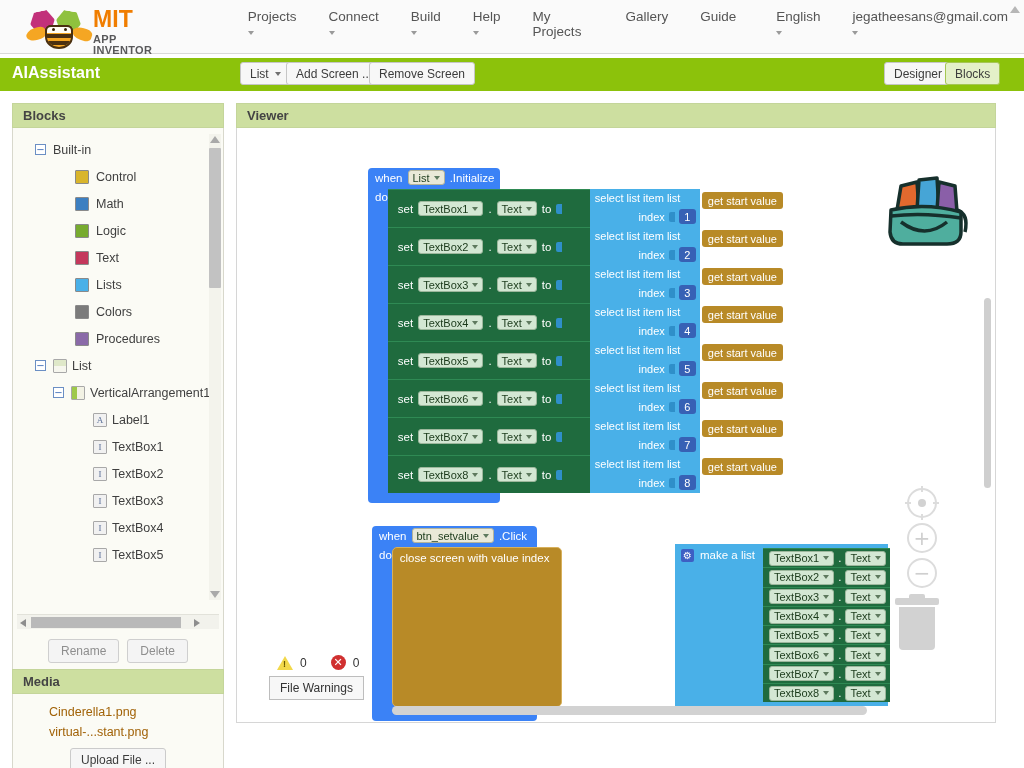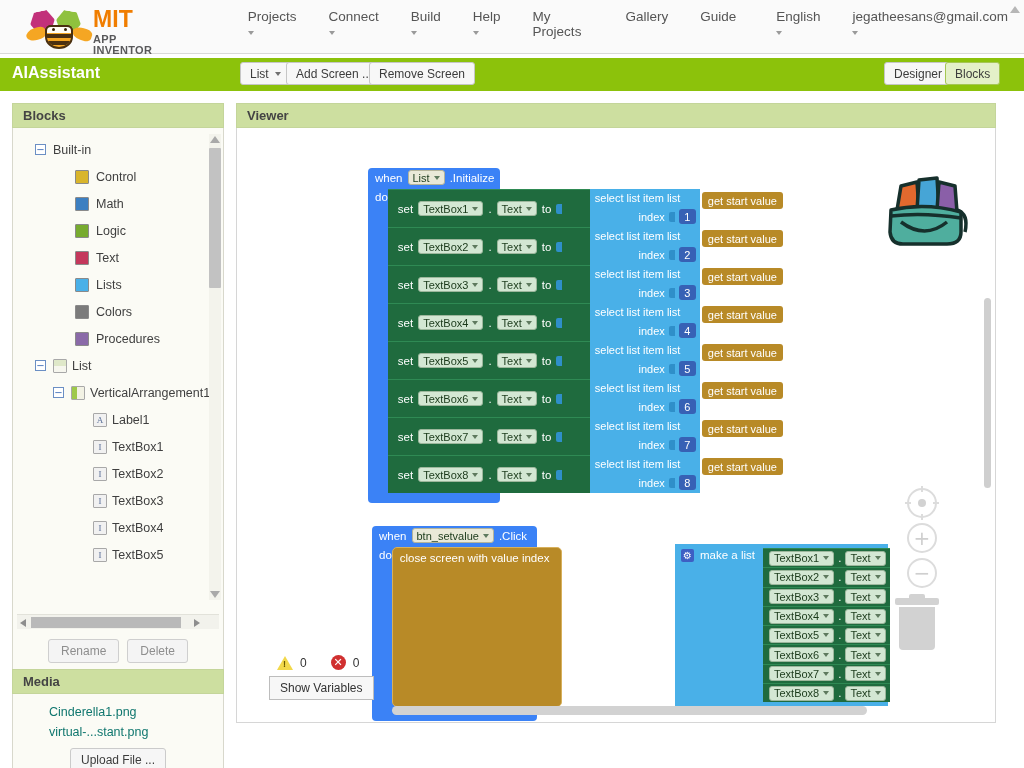--- a/index.html
+++ b/index.html
@@ -142,21 +142,21 @@
   .th-thumb { position: absolute; left: 14px; top: 2px; width: 150px; height: 11px; background: #b9b9b9; }
 
   #tree-buttons { display: flex; justify-content: center; gap: 8px; padding: 10px 0 12px 0; }
   .treebtn {
     background: #f4f4f4; border: 1px solid #cfcfcf; border-radius: 3px;
     font-size: 12px; color: #8e8e8e; padding: 4px 12px; cursor: pointer;
   }
 
   #media-panel { position: absolute; left: 12px; top: 669px; width: 212px; }
   #media-body { padding: 8px 0 6px 0; min-height: 90px; }
-  .media-file { font-size: 12.5px; color: #0f766e; padding: 3px 0 3px 36px; cursor: pointer; }
+  .media-file { font-size: 12.5px; color: #a16207; padding: 3px 0 3px 36px; cursor: pointer; }
   #upload-row { display: flex; justify-content: center; padding-top: 6px; }
   #btn-upload {
     background: #f6f6f6; border: 1px solid #cbcbcb; border-radius: 3px;
     font-size: 12px; color: #3c3c3c; padding: 4px 10px; cursor: pointer;
   }
 
   
   #viewer-panel { position: absolute; left: 236px; top: 103px; width: 760px; }
   #viewer-header {
     height: 25px; background: #cddfa0; border: 1px solid #c4d59a;
@@ -860,21 +860,21 @@
       <div id="warn-counts">
         <div class="wc">
           <span class="warn-tri"></span>
           <span>0</span>
         </div>
         <div class="wc">
           <span class="err-circ">✕</span>
           <span>0</span>
         </div>
       </div>
-      <div id="show-warnings">Show Variables</div>
+      <div id="show-warnings">File Warnings</div>
     </div>
 
     <div id="ws-controls">
       <div class="ctl-circle" id="ctl-center">
         <span class="dot"></span>
         <span class="tick" style="left:12px;top:-4px;width:2px;height:6px"></span>
         <span class="tick" style="left:12px;bottom:-4px;width:2px;height:6px"></span>
         <span class="tick" style="top:12px;left:-4px;height:2px;width:6px"></span>
         <span class="tick" style="top:12px;right:-4px;height:2px;width:6px"></span>
       </div>

